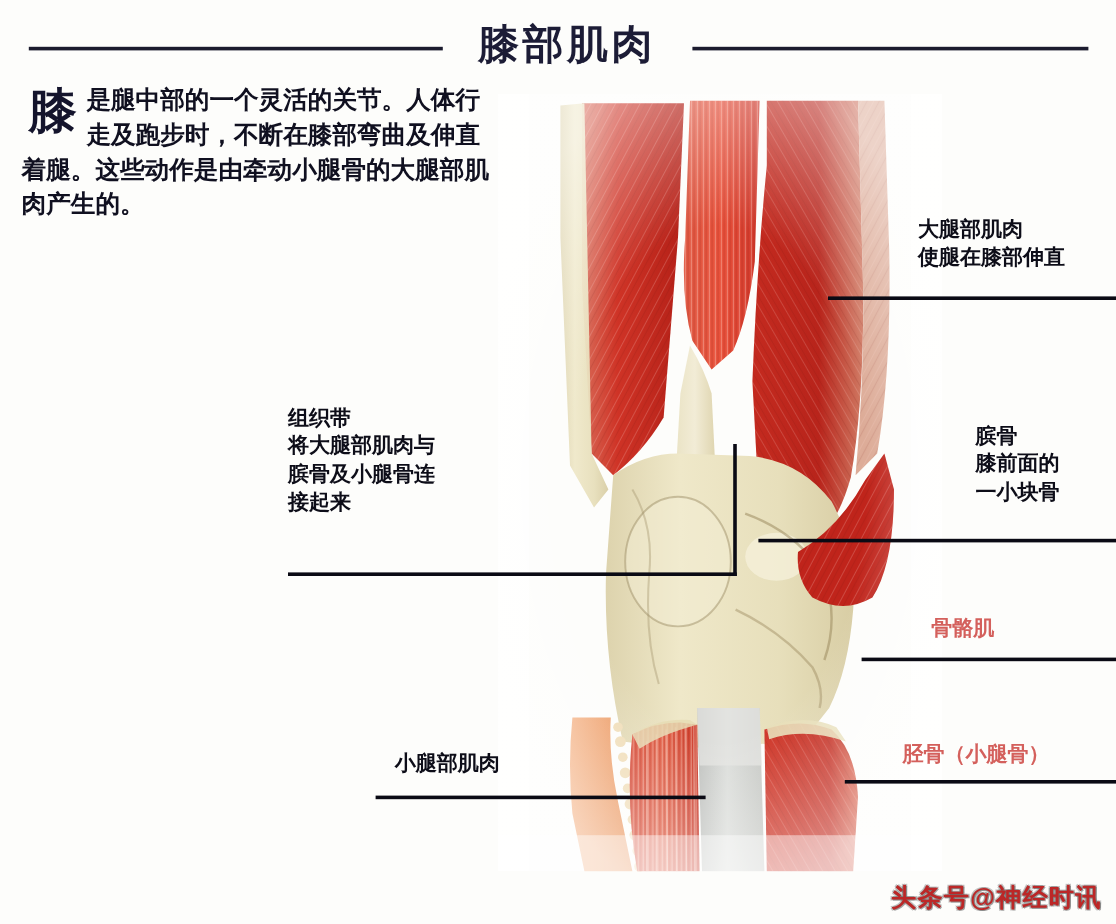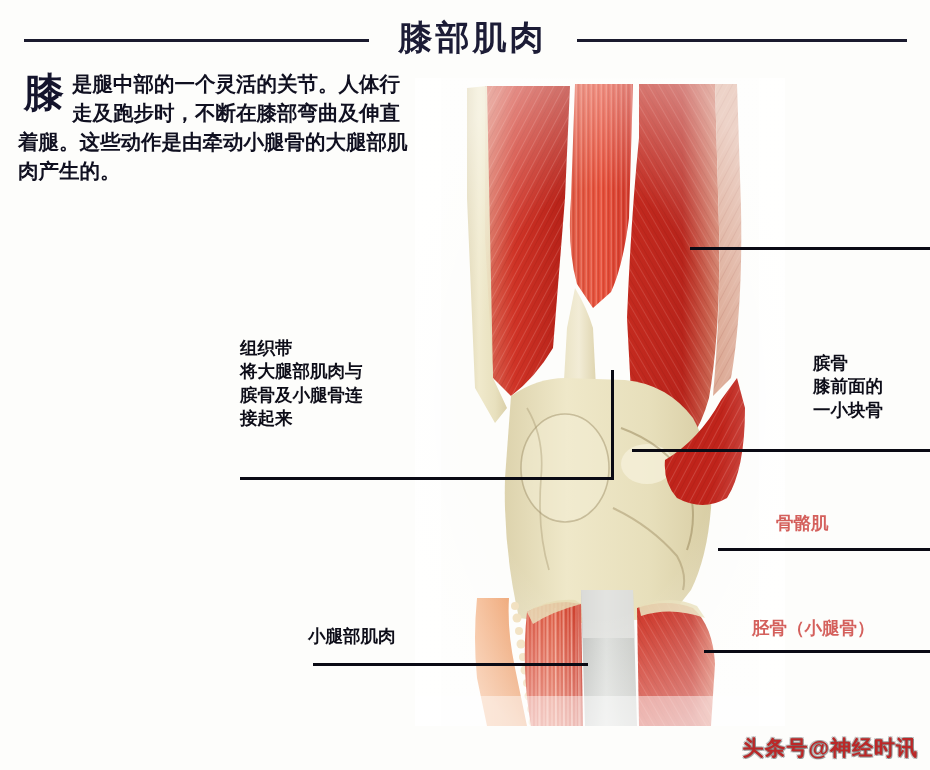--- a/index.html
+++ b/index.html
@@ -289,38 +289,40 @@
 
       <path d="M 224 528 Q 256 516 282 528 L 290 540 Q 256 528 226 538 Z" fill="#e8dfb9" opacity="0.9"></path>
 
       <rect x="0" y="0" width="370" height="648" fill="url(#soft)" opacity="0.55"></rect>
       <rect x="0" y="618" width="370" height="30" fill="#ffffff" opacity="0.45"></rect>
       <rect x="0" y="0" width="26" height="648" fill="#ffffff" opacity="0.55"></rect>
       <rect x="344" y="0" width="26" height="648" fill="#ffffff" opacity="0.55"></rect>
     </svg>
   </div>
 
+  <div class="callout right" style="left:765px; top:180px; width:160px;">大腿部肌肉
+使腿在膝部伸直</div>
   <div class="lead h" style="left:690px; top:247px; width:240px;"></div>
 
   <div class="callout right" style="left:813px; top:352px; width:120px;">膑骨
 膝前面的
 一小块骨</div>
   <div class="lead h" style="left:632px; top:449px; width:298px;"></div>
 
   <div class="callout right red" style="left:776px; top:512px; width:160px;">骨骼肌</div>
   <div class="lead h" style="left:718px; top:548px; width:212px;"></div>
 
   <div class="callout right red" style="left:752px; top:617px; width:180px;">胫骨（小腿骨）</div>
   <div class="lead h" style="left:704px; top:650px; width:226px;"></div>
 
   <div class="callout left" style="left:240px; top:337px; width:205px;">组织带
 将大腿部肌肉与
 膑骨及小腿骨连
 接起来</div>
   <div class="lead h" style="left:240px; top:477px; width:374px;"></div>
   <div class="lead v" style="left:611px; top:370px; height:110px;"></div>
 
-  <div class="callout left" style="left:308px; top:625px; width:160px;">小腿部肌肉</div>
+  <div class="callout left" style="left:329px; top:625px; width:160px;">小腿部肌肉</div>
   <div class="lead h" style="left:313px; top:663px; width:275px;"></div>
 
   <div id="watermark">头条号@神经时讯</div>
 
 </div>
 
 </body></html>

